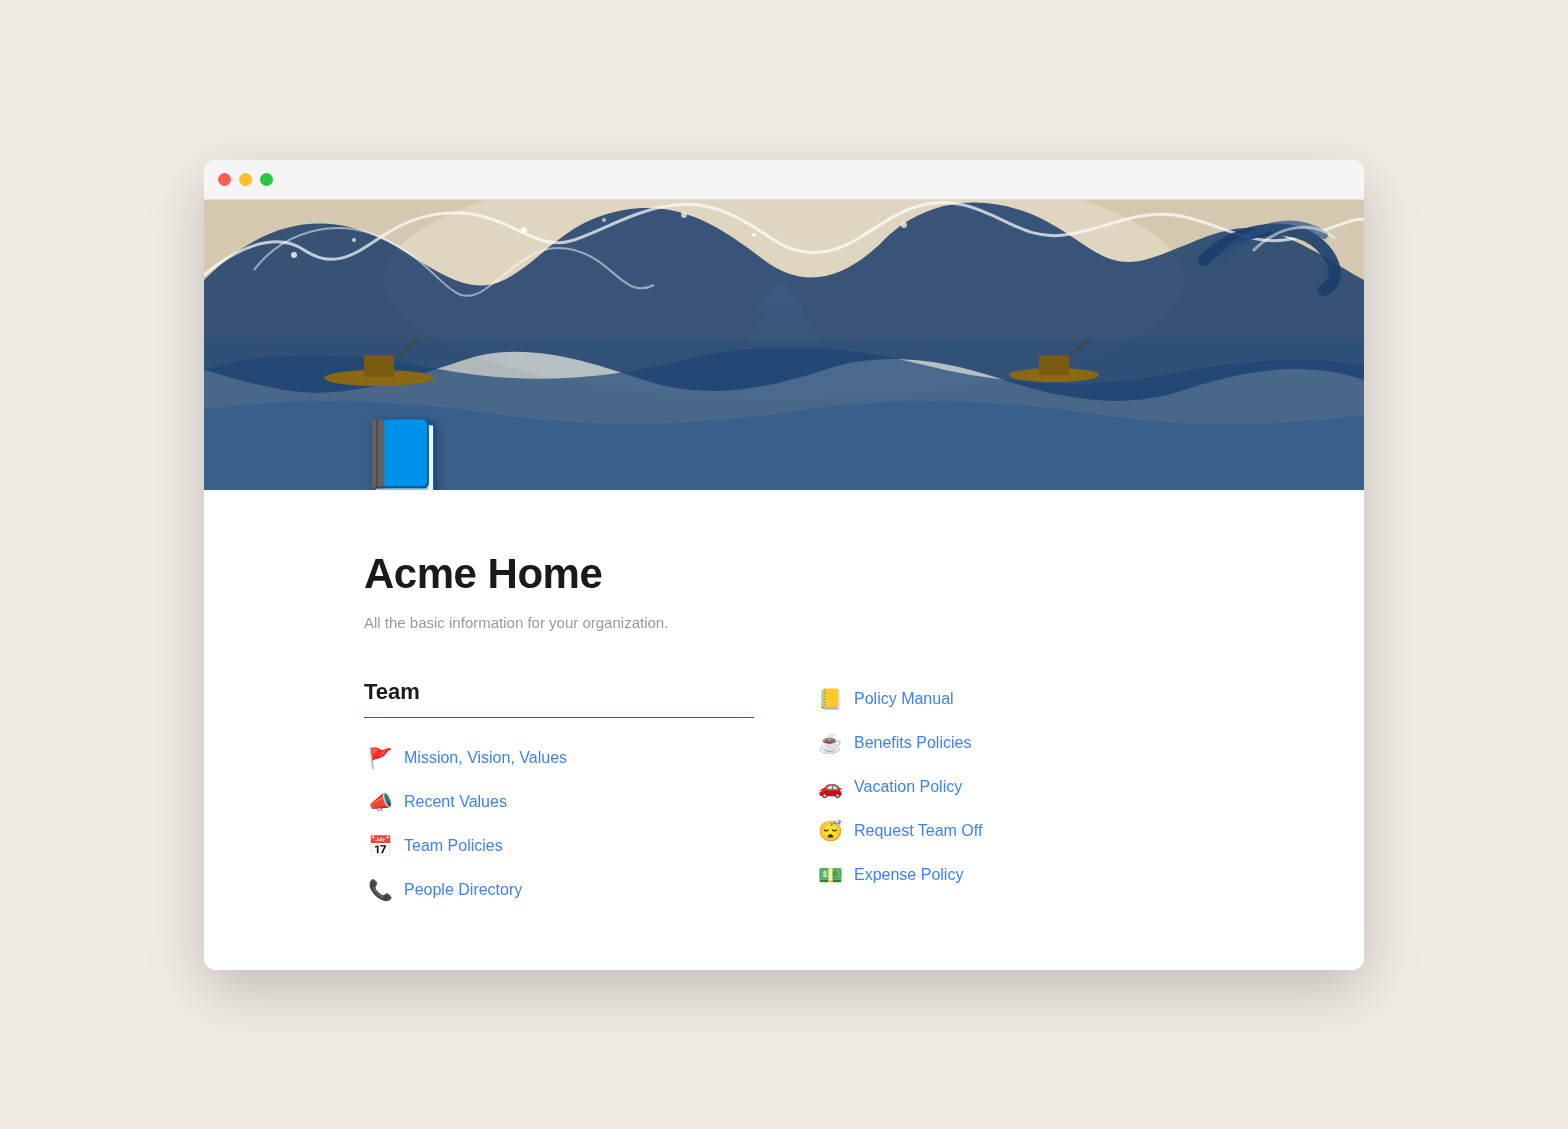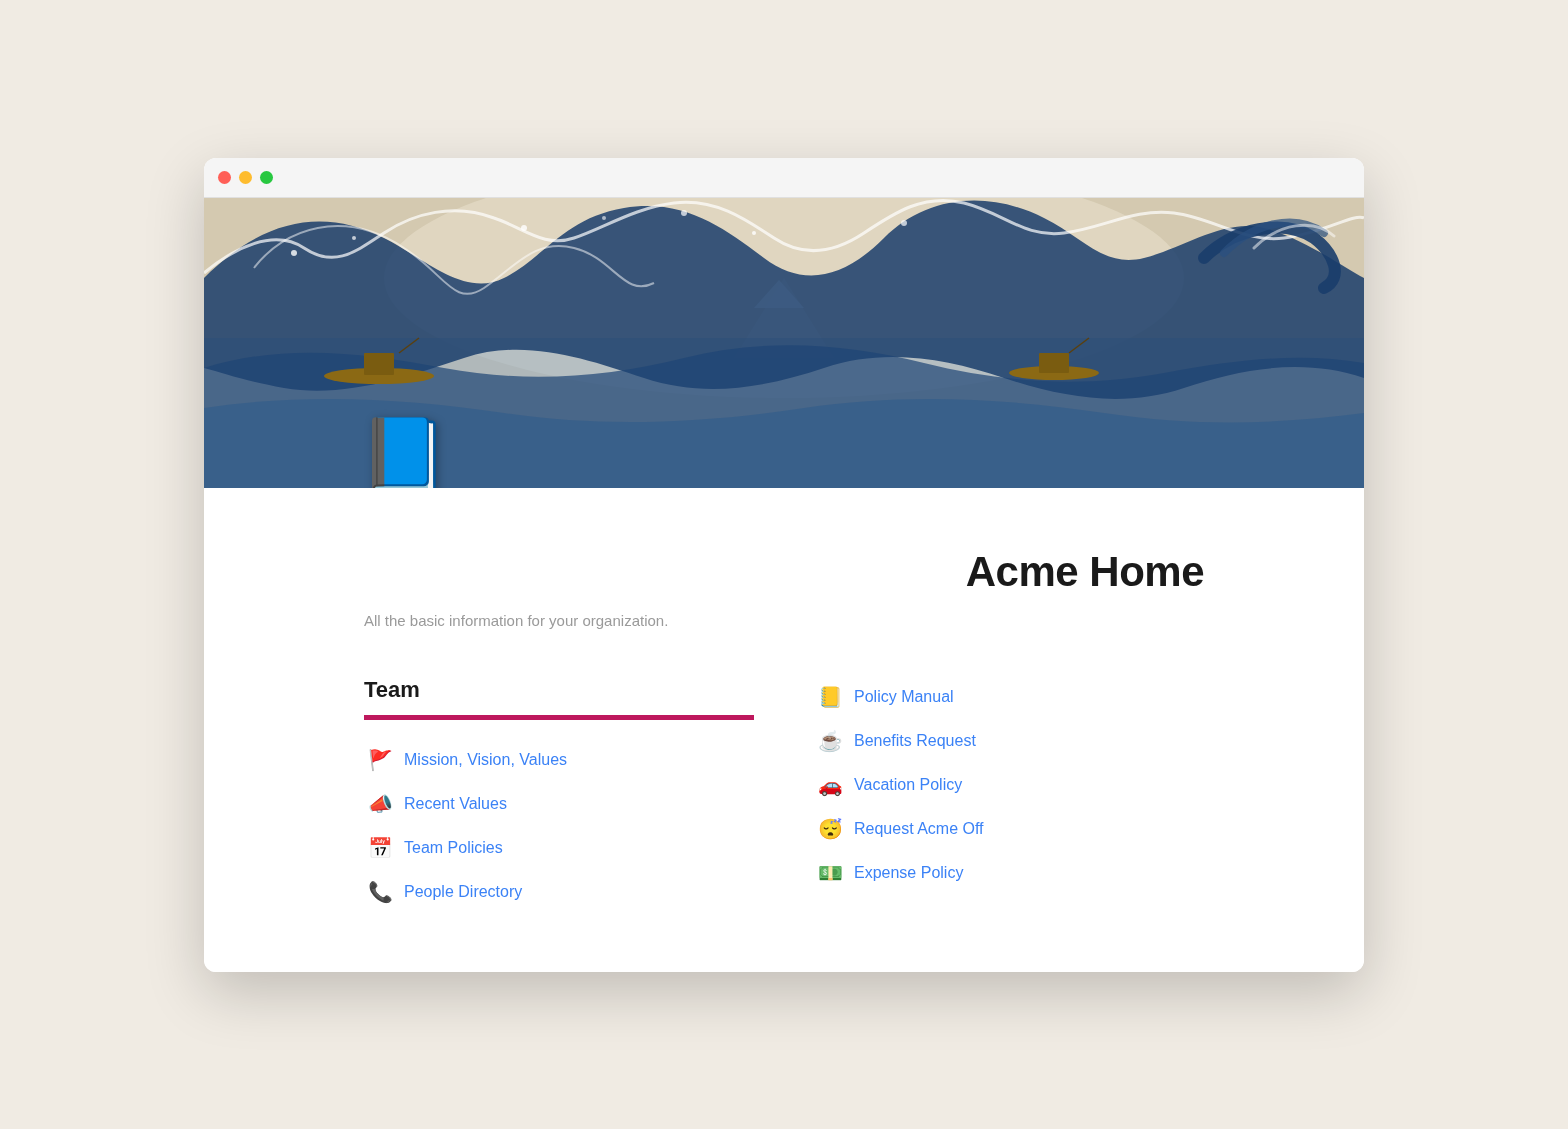--- a/index.html
+++ b/index.html
@@ -72,42 +72,41 @@
       padding: 60px 160px 60px 160px;
       background: #ffffff;
     }
 
     .page-title {
       font-size: 42px;
       font-weight: 700;
       color: #1a1a1a;
       margin-bottom: 16px;
       letter-spacing: -0.5px;
-      text-align: right;
     }
 
     .page-subtitle {
       font-size: 15px;
       color: #9a9a9a;
       margin-bottom: 48px;
       font-weight: 400;
     }
 
     .columns {
       display: grid;
       grid-template-columns: 1fr 1fr;
       gap: 60px;
     }
 
     .column-heading {
       font-size: 22px;
       font-weight: 700;
       color: #1a1a1a;
       padding-bottom: 12px;
-      border-bottom: 5px solid #be185d;
+      border-bottom: 1px solid #be185d;
       margin-bottom: 20px;
     }
 
     .link-list {
       list-style: none;
       display: flex;
       flex-direction: column;
       gap: 4px;
     }
 
@@ -230,29 +229,29 @@
       </div>
 
       <div class="column">
         <ul class="link-list">
           <li class="link-item">
             <span class="link-icon">📒</span>
             <span class="link-text">Policy Manual</span>
           </li>
           <li class="link-item">
             <span class="link-icon">☕</span>
-            <span class="link-text">Benefits Request</span>
+            <span class="link-text">Benefits Policies</span>
           </li>
           <li class="link-item">
             <span class="link-icon">🚗</span>
             <span class="link-text">Vacation Policy</span>
           </li>
           <li class="link-item">
             <span class="link-icon">😴</span>
-            <span class="link-text">Request Acme Off</span>
+            <span class="link-text">Request Team Off</span>
           </li>
           <li class="link-item">
             <span class="link-icon">💵</span>
             <span class="link-text">Expense Policy</span>
           </li>
         </ul>
       </div>
 
     </div>
   </div>

